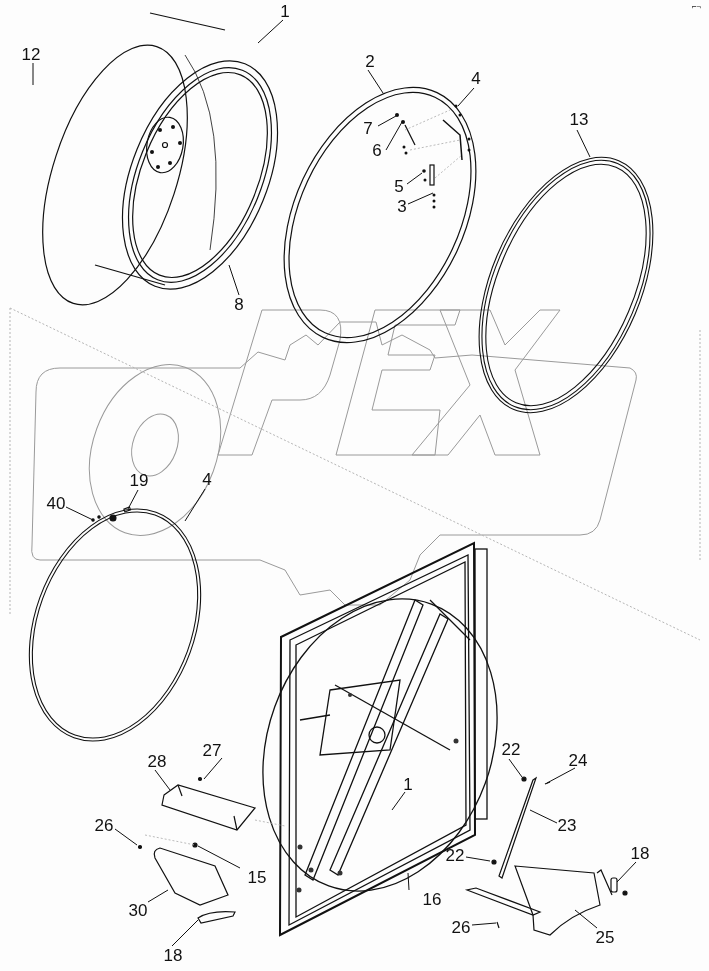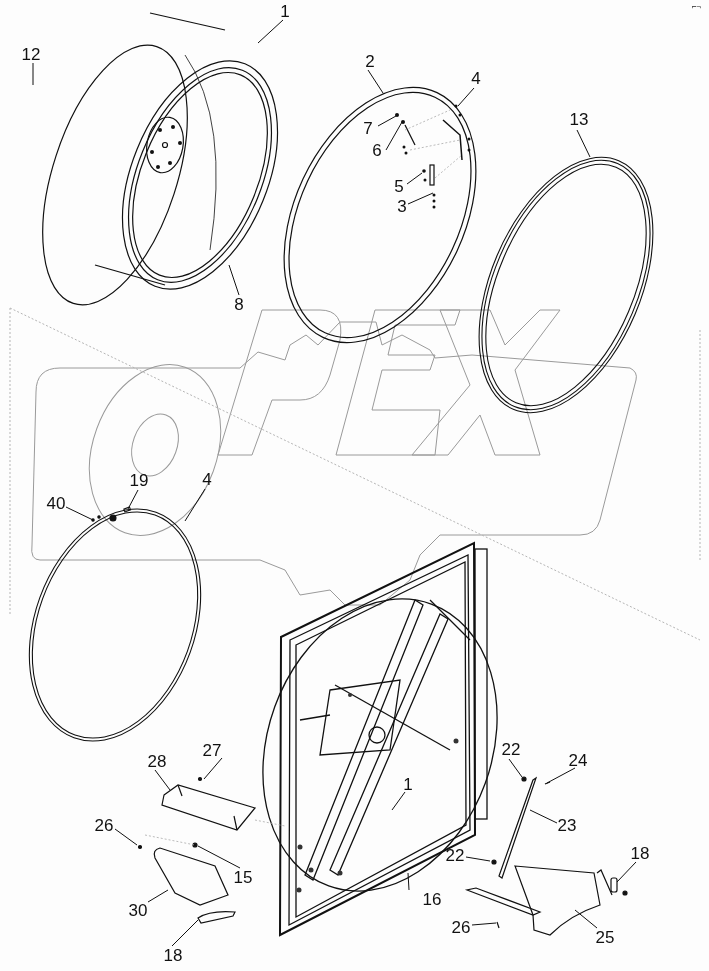--- a/index.html
+++ b/index.html
@@ -178,21 +178,21 @@
   <span class="lbl" style="left:370px;top:61px">2</span>
   <span class="lbl" style="left:402px;top:206px">3</span>
   <span class="lbl" style="left:476px;top:78px">4</span>
   <span class="lbl" style="left:399px;top:186px">5</span>
   <span class="lbl" style="left:377px;top:150px">6</span>
   <span class="lbl" style="left:368px;top:128px">7</span>
   <span class="lbl" style="left:239px;top:304px">8</span>
   <span class="lbl" style="left:31px;top:54px">12</span>
   <span class="lbl" style="left:579px;top:119px">13</span>
   <span class="lbl" style="left:207px;top:479px">4</span>
-  <span class="lbl" style="left:243px;top:877px">15</span>
+  <span class="lbl" style="left:257px;top:877px">15</span>
   <span class="lbl" style="left:432px;top:899px">16</span>
   <span class="lbl" style="left:408px;top:784px">1</span>
   <span class="lbl" style="left:640px;top:853px">18</span>
   <span class="lbl" style="left:139px;top:480px">19</span>
   <span class="lbl" style="left:56px;top:503px">40</span>
   <span class="lbl" style="left:461px;top:927px">26</span>
   <span class="lbl" style="left:511px;top:749px">22</span>
   <span class="lbl" style="left:455px;top:855px">22</span>
   <span class="lbl" style="left:567px;top:825px">23</span>
   <span class="lbl" style="left:578px;top:760px">24</span>

